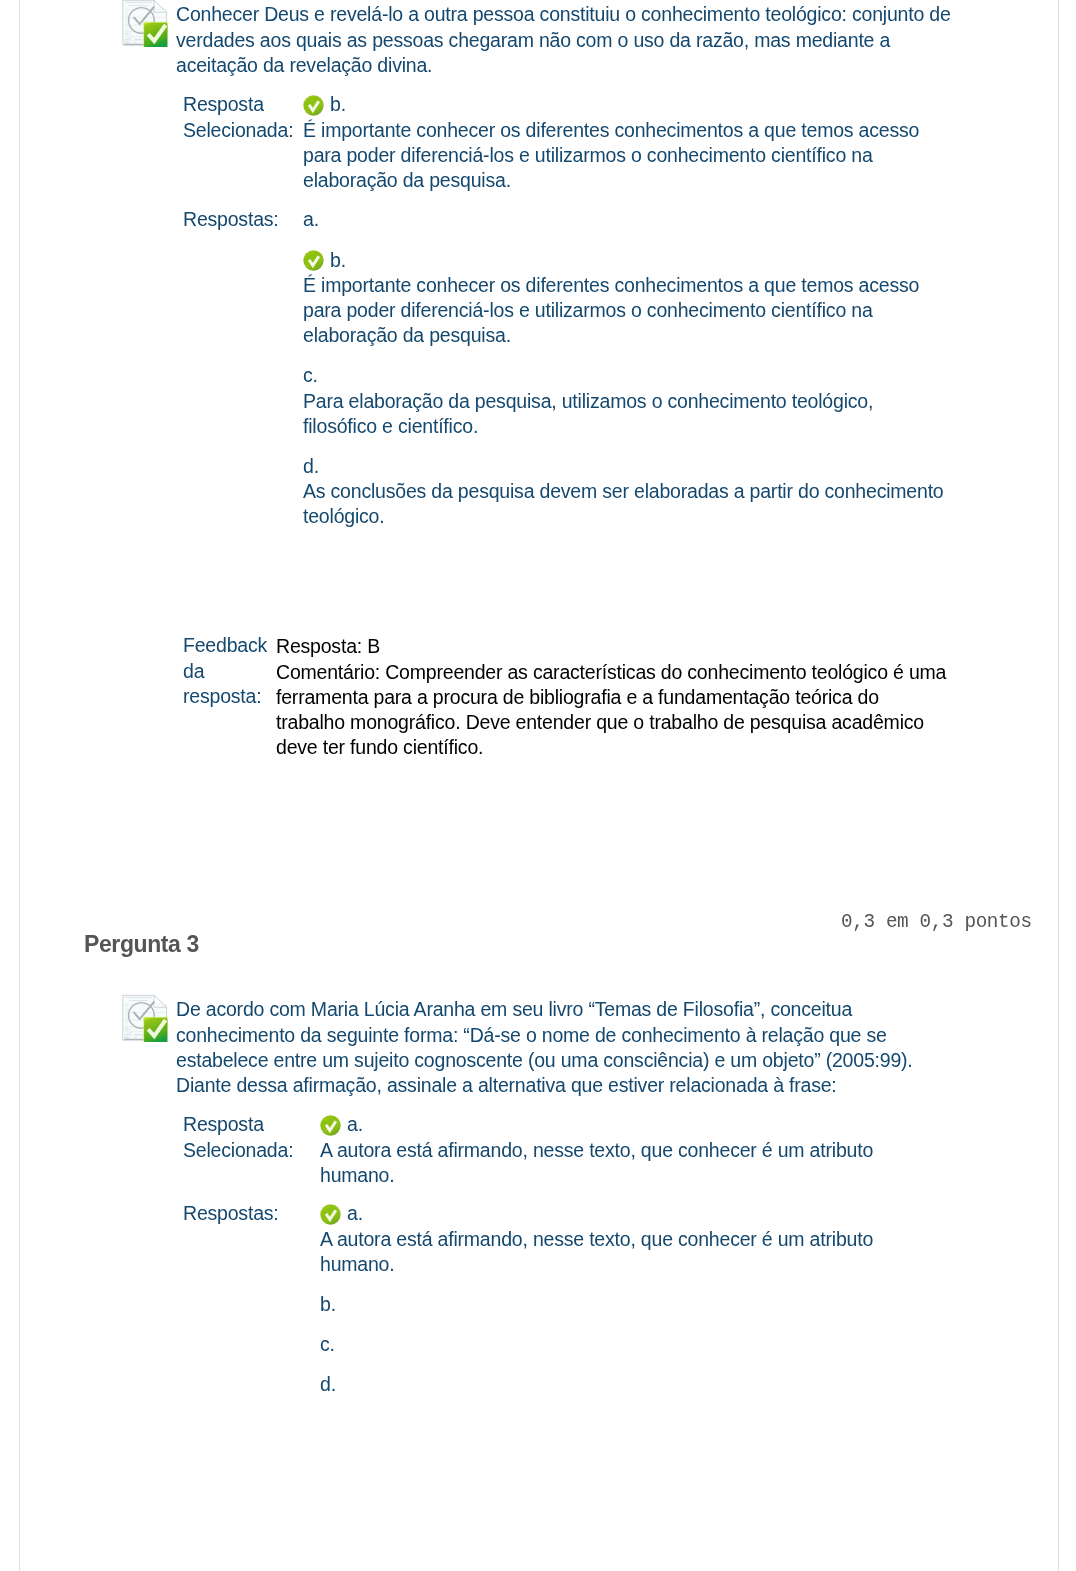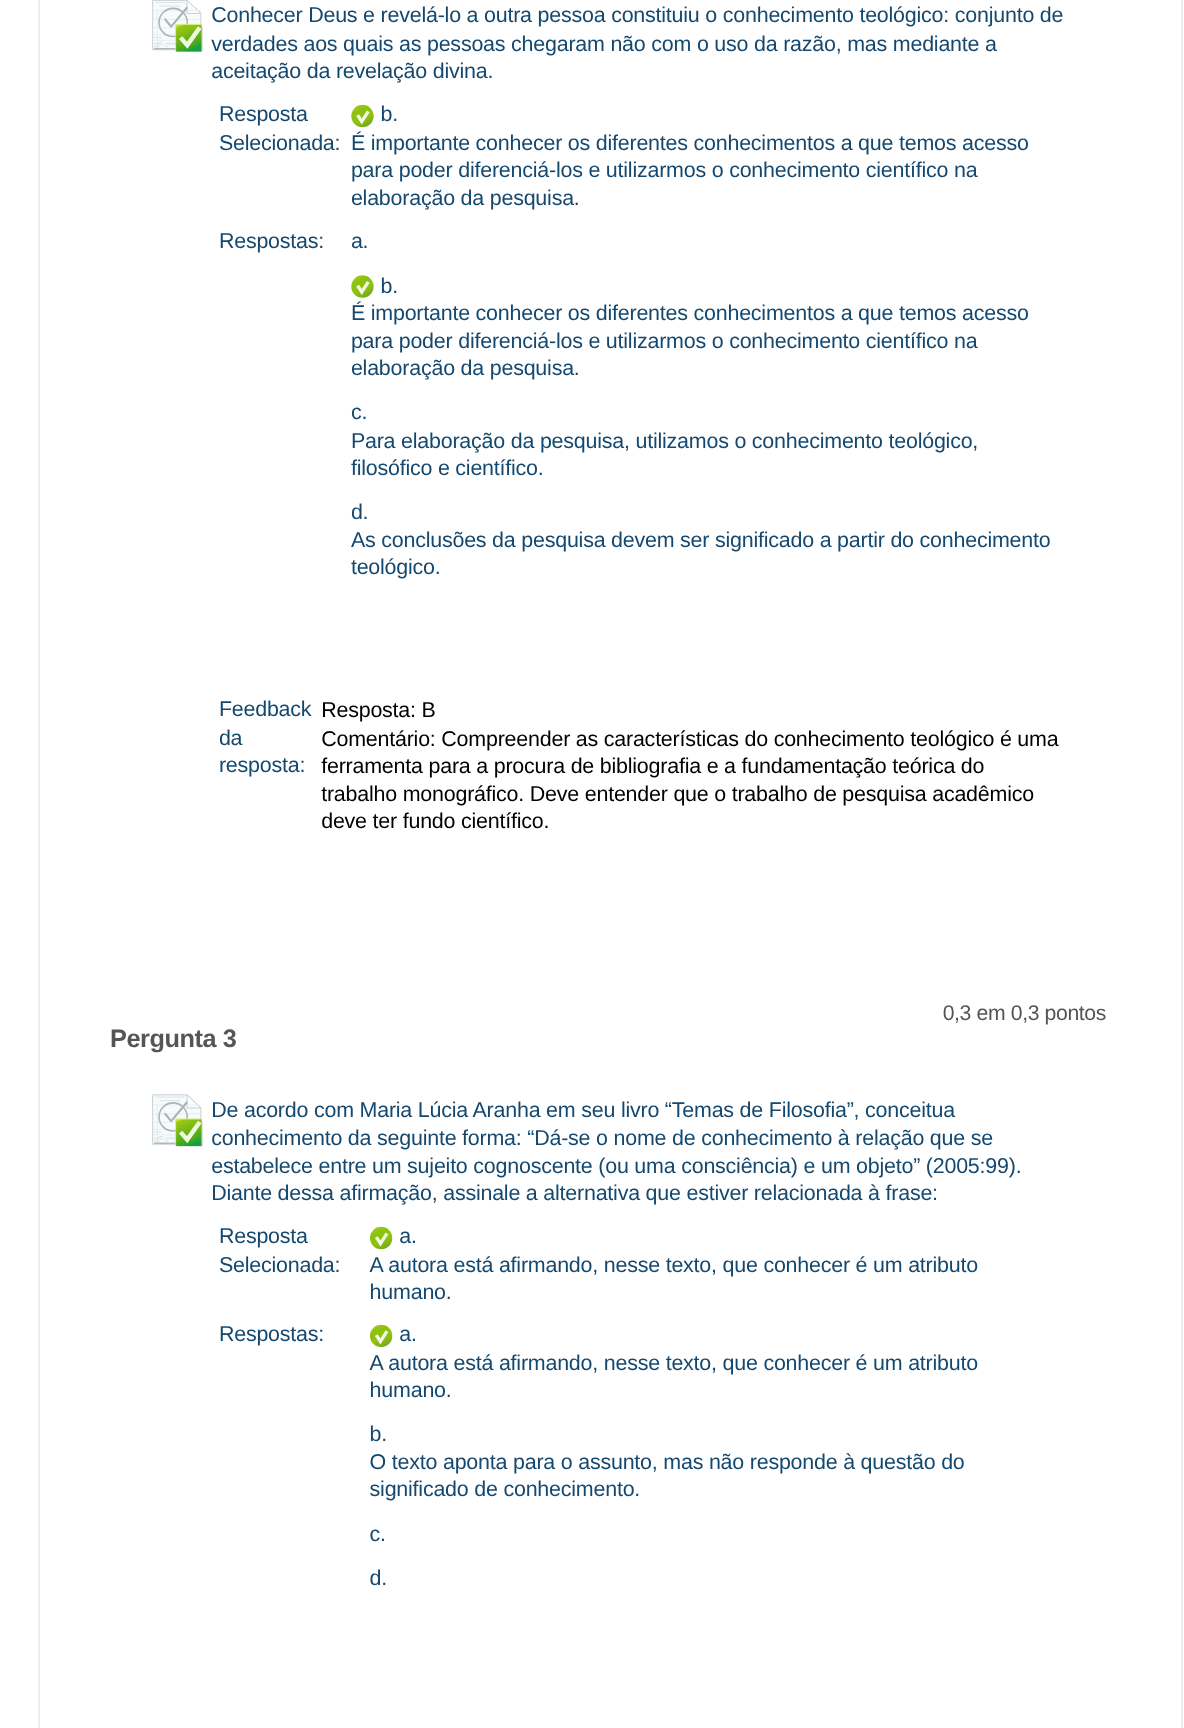--- a/index.html
+++ b/index.html
@@ -2,21 +2,21 @@
 <html><head>
 <meta charset="utf-8">
 <title>Revisar Tentativa</title>
 <style>
   html, body { margin:0; padding:0; background:#ffffff; }
   body {
     width:1076px; height:1571px;
     font-family:"Liberation Sans", sans-serif;
     overflow:hidden;
   }
-  .page { position:absolute; left:16px; top:0; width:980px; height:1571px; background:#fff; }
+  .page { position:absolute; left:0; top:0; width:980px; height:1571px; background:#fff; }
   .frame {
     position:absolute; left:19.4px; top:-40px; width:1039.7px; height:1660px;
     border-left:1.2px solid #dedede; border-right:1.2px solid #dedede;
     box-sizing:border-box;
   }
   .abs { position:absolute; }
 
   .stem { color:#14486f; font-size:19.5px; letter-spacing:-0.2px; line-height:25.2px; }
   .lbl  { color:#14486f; font-size:19.5px; letter-spacing:-0.2px; line-height:25.2px; white-space:nowrap; }
   .val  { color:#000000; font-size:19.5px; letter-spacing:-0.2px; line-height:25.2px; }
@@ -134,38 +134,38 @@
               <path d="M5.5 8.8 L8.9 14.0 L14.3 5.6" fill="none" stroke="#f3f9e5" stroke-width="2.7" stroke-linecap="butt" stroke-linejoin="miter" data-name="check-mark-stroke"></path>
             </svg><span class="lt" data-name="answer-letter-text">b.</span></div>
           <div data-name="answer-option-text">É importante conhecer os diferentes conhecimentos a que temos acesso para poder diferenciá-los e utilizarmos o conhecimento científico na elaboração da pesquisa.</div>
         </div>
         <div class="opt" data-name="answer-option" style="margin-top:15px">
           <div class="optrow" data-name="answer-option-letter"><span class="lt" data-name="answer-letter-text">c.</span></div>
           <div data-name="answer-option-text">Para elaboração da pesquisa, utilizamos o conhecimento teológico, filosófico e científico.</div>
         </div>
         <div class="opt" data-name="answer-option" style="margin-top:15px">
           <div class="optrow" data-name="answer-option-letter"><span class="lt" data-name="answer-letter-text">d.</span></div>
-          <div data-name="answer-option-text">As conclusões da pesquisa devem ser significado a partir do conhecimento teológico.</div>
+          <div data-name="answer-option-text">As conclusões da pesquisa devem ser elaboradas a partir do conhecimento teológico.</div>
         </div>
       </div>
 
     <div class="abs lbl" data-name="feedback-label" style="left:183px;top:633.3px;">
       <span data-name="feedback-label-line1">Feedback</span><br>
       <span data-name="feedback-label-line2">da</span><br>
       <span data-name="feedback-label-line3">resposta:</span>
     </div>
     <div class="abs val" data-name="feedback-value" style="left:276px;top:634.3px;width:673px;">
       <div data-name="feedback-line-1">Resposta: B</div>
       <div data-name="feedback-line-2">Comentário: Compreender as características do conhecimento teológico é uma ferramenta para a procura de bibliografia e a fundamentação teórica do trabalho monográfico. Deve entender que o trabalho de pesquisa acadêmico deve ter fundo científico.</div>
     </div>
   </div>
 
   <div class="abs" data-name="question-3-header" style="left:0;top:0;width:1076px;">
     <div class="abs perg-title" data-name="question-3-title" style="left:84px;top:903px;">Pergunta 3</div>
-    <div class="abs perg-pts" data-name="question-3-points" style="left:841px;top:911px;">0,3 em 0,3 pontos</div>
+    <div class="abs perg-pts" data-name="question-3-points" style="left:841px;top:911px;font-family:Liberation Mono, monospace;">0,3 em 0,3 pontos</div>
   </div>
 
   <div class="abs" data-name="question-3-block" style="left:0;top:0;width:1076px;">
     <span class="qicon" data-name="quiz-attempt-correct-icon" style="left:122px;top:994px;"><svg viewBox="0 0 46 48" width="46" height="48" data-name="quiz-document-icon">
           <defs data-name="icon-segment">
             <filter id="sft1" x="-10%" y="-10%" width="125%" height="125%" data-name="icon-segment">
               <feGaussianBlur stdDeviation="0.28" data-name="icon-blur-primitive"></feGaussianBlur>
             </filter>
             <linearGradient id="gchk1" x1="0.12" y1="0" x2="0.5" y2="1">
               <stop offset="0" stop-color="#cfe22c"></stop>
@@ -249,21 +249,20 @@
                   <stop offset="1" stop-color="#6fa51c"></stop>
                 </linearGradient>
               </defs>
               <circle cx="9.5" cy="9.5" r="9.2" fill="url(#gc1)" data-name="check-circle-fill"></circle>
               <path d="M5.5 8.8 L8.9 14.0 L14.3 5.6" fill="none" stroke="#f3f9e5" stroke-width="2.7" stroke-linecap="butt" stroke-linejoin="miter" data-name="check-mark-stroke"></path>
             </svg><span class="lt" data-name="answer-letter-text">a.</span></div>
           <div data-name="answer-option-text">A autora está afirmando, nesse texto, que conhecer é um atributo humano.</div>
         </div>
         <div class="opt" data-name="answer-option" style="margin-top:15px">
           <div class="optrow" data-name="answer-option-letter"><span class="lt" data-name="answer-letter-text">b.</span></div>
-          <div data-name="answer-option-text">O texto aponta para o assunto, mas não responde à questão do significado de conhecimento.</div>
         </div>
         <div class="opt" data-name="answer-option" style="margin-top:15px">
           <div class="optrow" data-name="answer-option-letter"><span class="lt" data-name="answer-letter-text">c.</span></div>
         </div>
         <div class="opt" data-name="answer-option" style="margin-top:15px">
           <div class="optrow" data-name="answer-option-letter"><span class="lt" data-name="answer-letter-text">d.</span></div>
         </div>
       </div>
   </div>
 </div>

